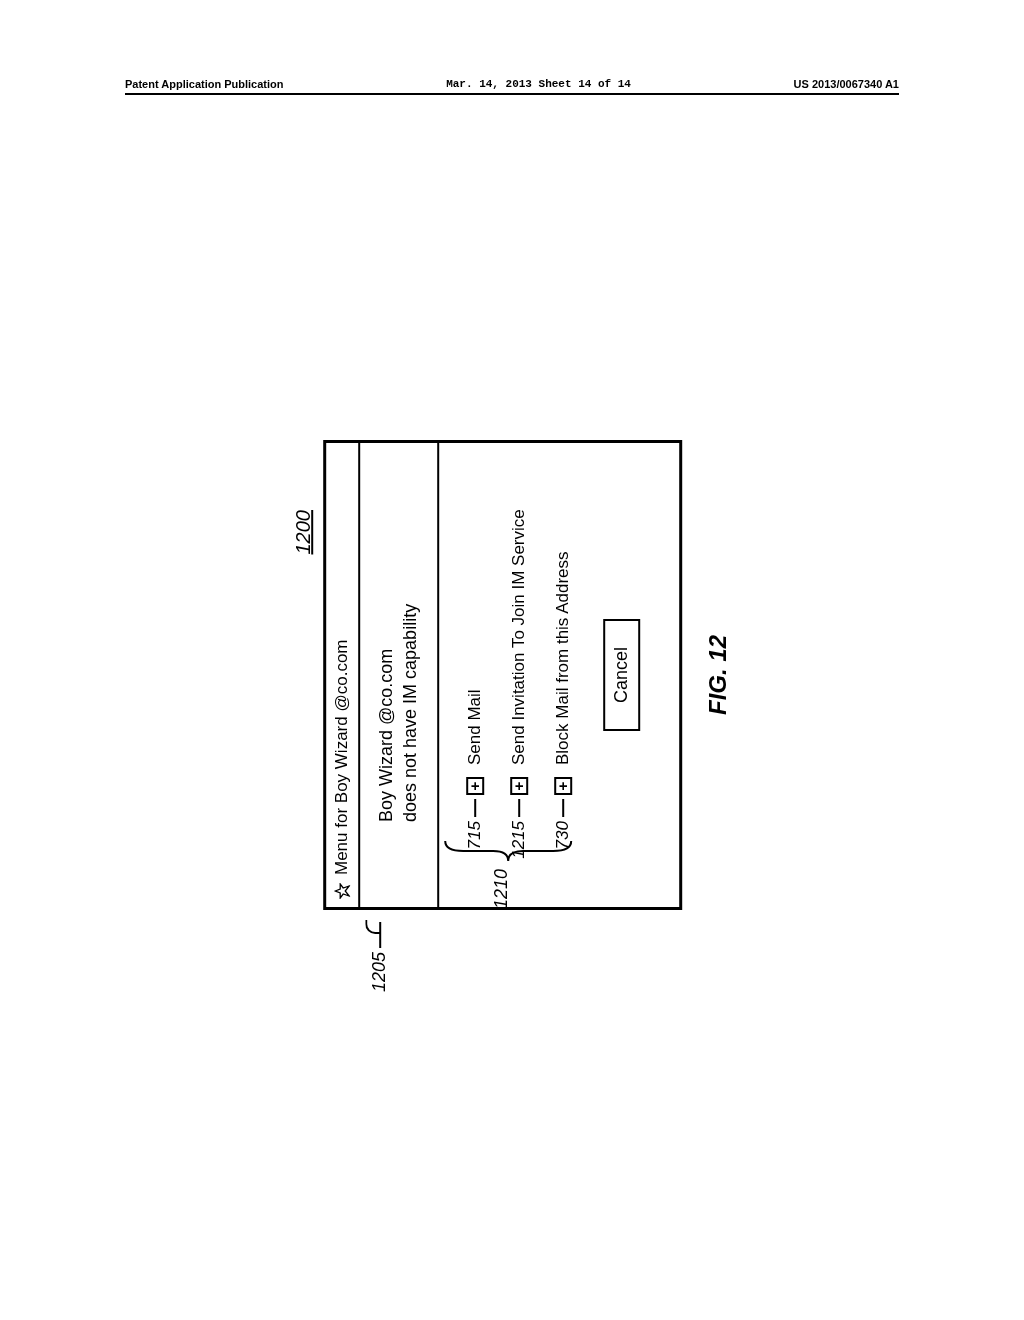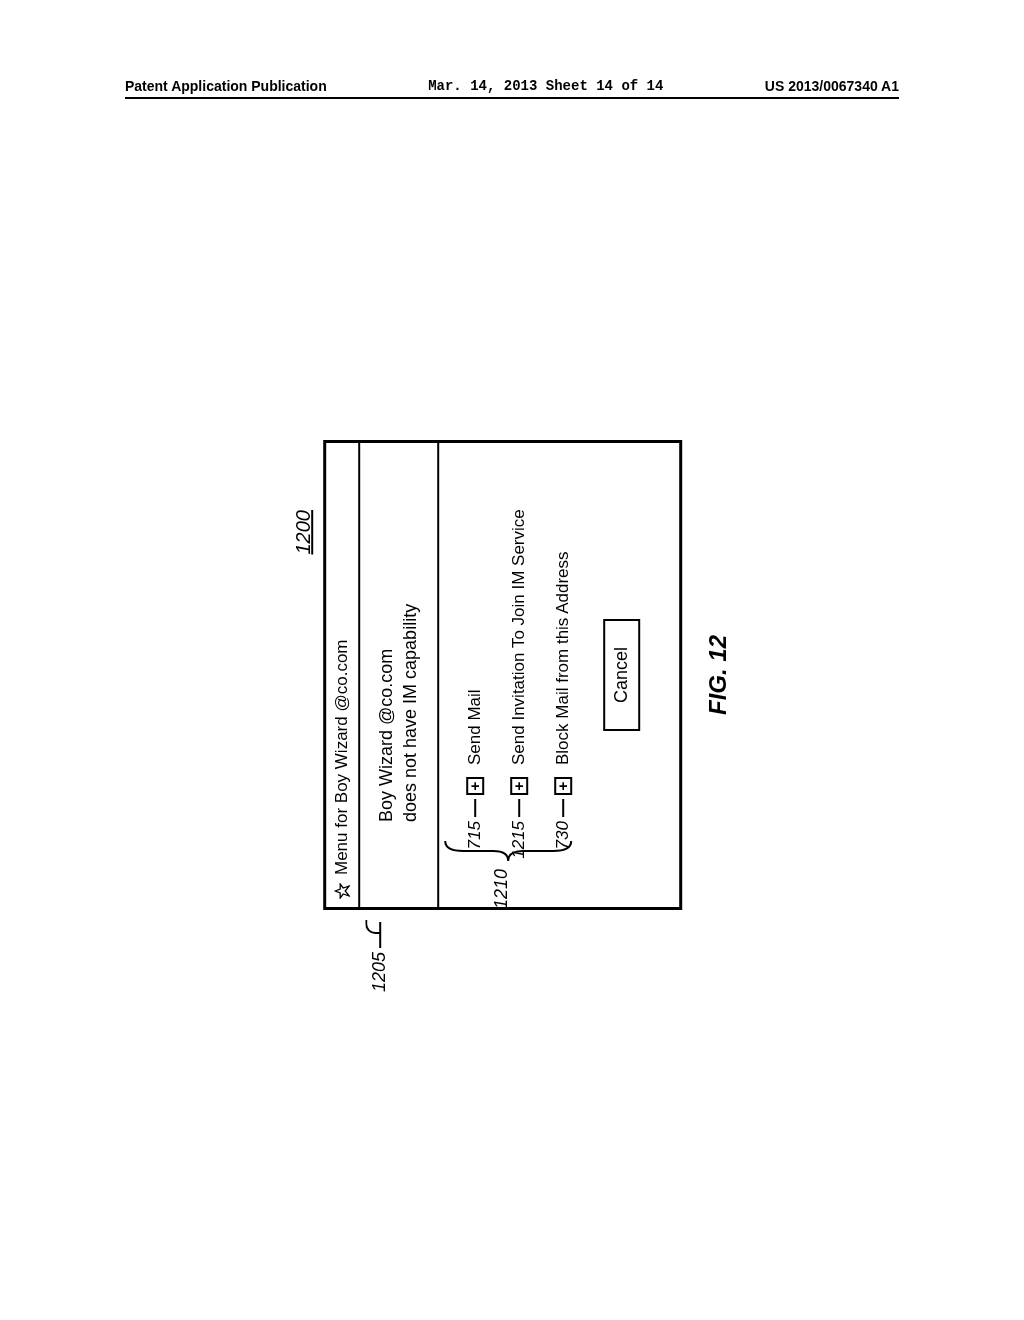--- a/index.html
+++ b/index.html
@@ -12,21 +12,21 @@
     background: #fff;
     position: relative;
   }
   .page-header {
     position: absolute;
     top: 78px;
     left: 125px;
     right: 125px;
     display: flex;
     justify-content: space-between;
-    font-size: 14px;
+    font-size: 11px;
     font-weight: bold;
     border-bottom: 2px solid #000;
     padding-bottom: 3px;
   }
   .page-header > div { white-space: nowrap; }
   .page-header .center { text-align: center; font-family: Liberation Mono, monospace; }
   .page-header .right { text-align: left; }
 
   
   .figure-group {

